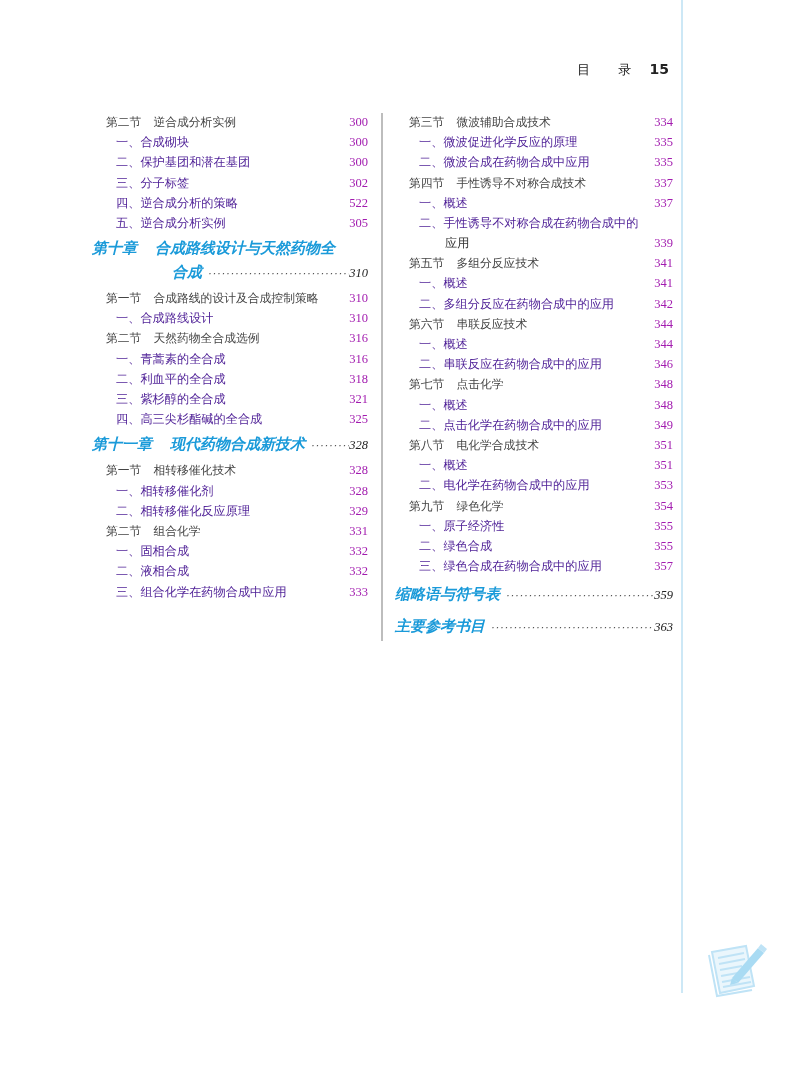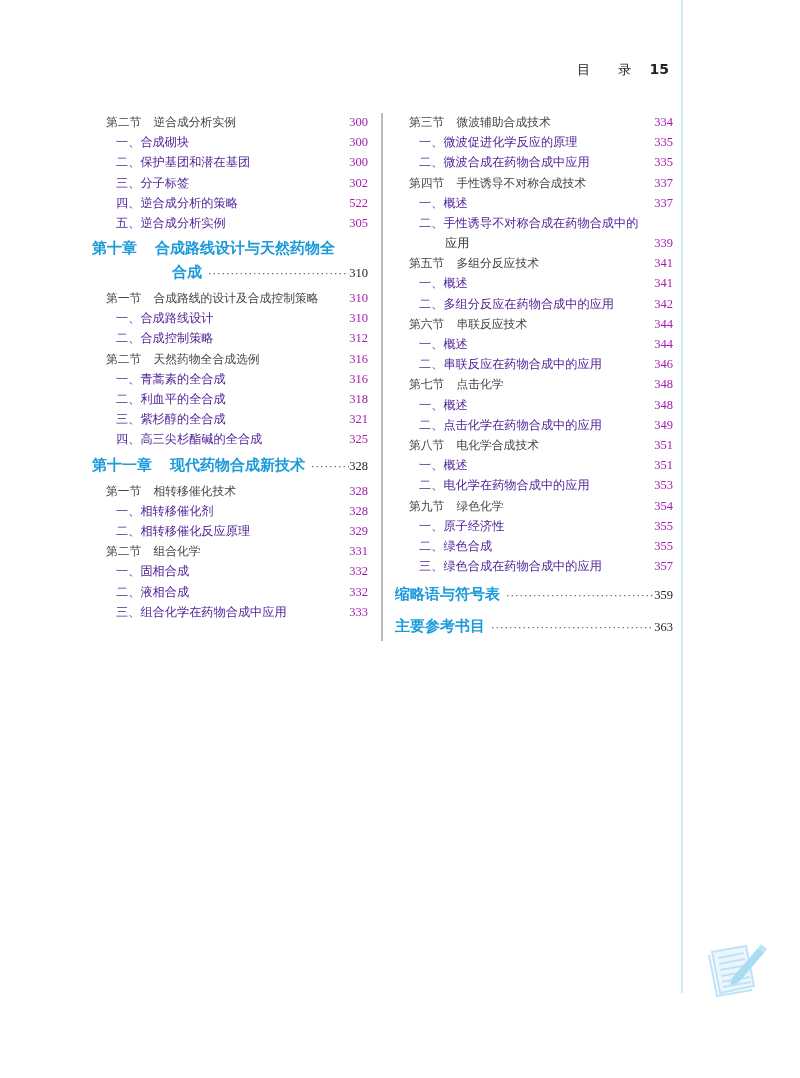--- a/index.html
+++ b/index.html
@@ -29,20 +29,21 @@
   }
   .row .txt { flex:1; overflow:hidden; }
   .row .pg { font-family:"Liberation Serif","DejaVu Serif",serif; font-size:12.5px; color:#a21caf; text-align:right; min-width:26px; }
   .sec .txt { padding-left:14px; font-family:"DejaVu Sans","Liberation Sans",sans-serif; font-size:11.8px; color:#444; }
   .sec .txt .num { margin-right:12px; }
   .sub .txt { padding-left:24px; color:#4c1d95; }
   .sub2 .txt { padding-left:50px; color:#333; }
   .chap {
     font-family:"DejaVu Sans","Liberation Sans",sans-serif; font-weight:bold; color:#1a9ad9;
     font-size:15px;
+    font-style:italic;
   }
   .chap-row { display:flex; align-items:baseline; height:24px; line-height:24px; white-space:nowrap; }
   .chap-row .txt { flex:0 0 auto; }
   .chap-row .dots { flex:1; overflow:hidden; color:#555; font-weight:normal; font-size:11px; letter-spacing:1px; padding:0 6px; font-family:"DejaVu Sans","Liberation Sans",sans-serif; }
   .chap-row .pg { font-family:"Liberation Serif","DejaVu Serif",serif; font-size:12.5px; color:#222; font-weight:normal; }
   .chap .label { margin-right:18px; }
   .chap-wrap { margin:3px 0 4px 0; }
   .chap-cont { padding-left:80px; }
   .notebook-icon { position:absolute; left:706px; top:938px; width:64px; height:60px; }
 </style>
@@ -95,24 +96,20 @@
     </div>
   </div>
 
   <div class="row sec">
       <span class="txt"><span class="num">第一节</span><span>合成路线的设计及合成控制策略</span></span>
       <span class="pg">310</span>
     </div>
   <div class="row sub">
       <span class="txt">一、合成路线设计</span>
       <span class="pg">310</span>
-    </div>
-  <div class="row sub">
-      <span class="txt">二、合成控制策略</span>
-      <span class="pg">312</span>
     </div>
   <div class="row sec">
       <span class="txt"><span class="num">第二节</span><span>天然药物全合成选例</span></span>
       <span class="pg">316</span>
     </div>
   <div class="row sub">
       <span class="txt">一、青蒿素的全合成</span>
       <span class="pg">316</span>
     </div>
   <div class="row sub">

